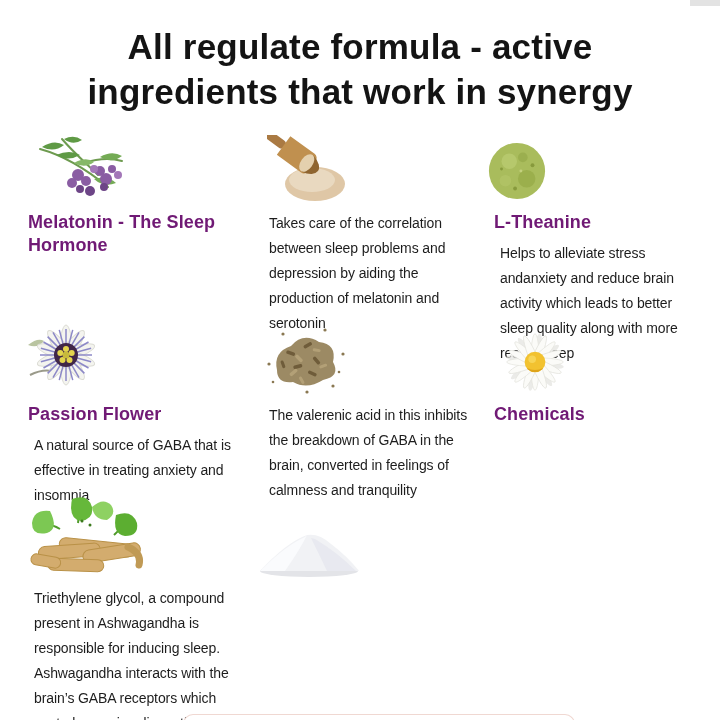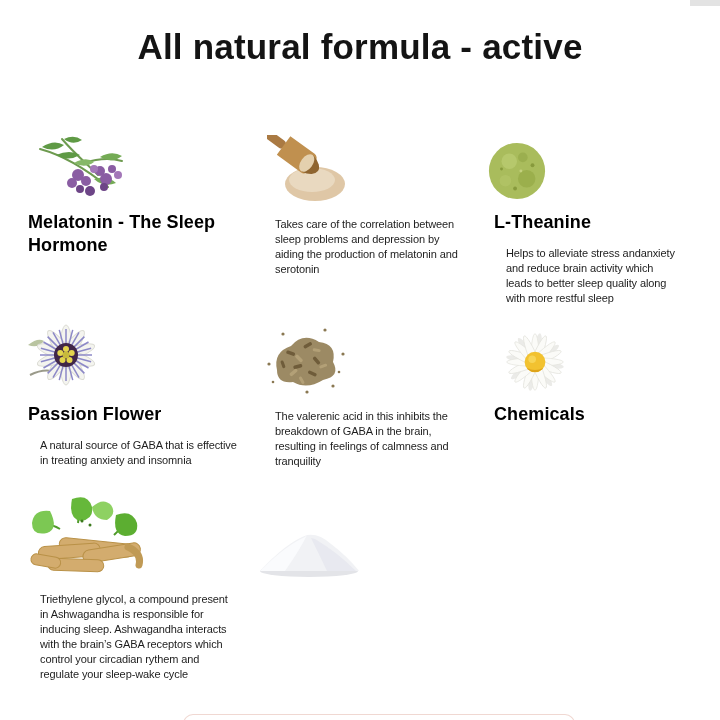--- a/index.html
+++ b/index.html
@@ -6,36 +6,37 @@
   .page{position:relative;width:720px;height:720px;background:#ffffff;overflow:hidden;
         font-family:"Liberation Sans", sans-serif;}
   .artifact-top{position:absolute;top:0;right:0;width:30px;height:6px;background:#dcdcdc;opacity:.8;}
   h1.title{margin:0;padding-top:24px;text-align:center;font-size:35px;line-height:45px;
            font-weight:600;color:#141414;letter-spacing:.2px;}
   .grid{position:absolute;left:28px;top:133px;width:678px;display:grid;
         grid-template-columns:235px 231px 212px;grid-template-rows:192px 175px auto;}
   .cell{padding-right:14px;}
   .imgbox{height:72px;display:flex;align-items:flex-end;margin-bottom:6px;}
   .row3 .imgbox{height:80px;}
-  h3.name{margin:0 0 7px;font-size:18px;line-height:23px;font-weight:700;color:#000000;letter-spacing:.1px;}
-  p.desc{margin:12px;font-size:11px;line-height:15px;color:#1d1d1d;max-width:218px;letter-spacing:-.1px;}
+  h3.name{margin:0 0 7px;font-size:18px;line-height:23px;font-weight:700;color:#701a75;letter-spacing:.1px;}
+  p.desc{margin:6px;font-size:14px;line-height:25px;color:#1d1d1d;max-width:218px;letter-spacing:-.1px;}
   .i-mel{margin-left:6px}.i-b6{margin-left:4px}.i-pas{margin-left:-4px}
   .i-the{margin-left:-8px;margin-bottom:3px}.i-val{margin-left:0}.i-cha{margin-left:8px}
   .i-ash{margin-left:2px}.i-try{margin-left:-6px;margin-bottom:2px}
   .bottom-edge{position:absolute;left:183px;top:714px;width:390px;height:10px;
                border:1px solid #f0d8d2;border-bottom:none;border-radius:10px 10px 0 0;background:#fff;}
 </style>
 </head>
 <body>
 
 <div class="page">
   <div class="artifact-top"></div>
 
   <h1 class="title">
-    <span style="display:block">All natural formula - active</span>
+    <span style="display:block">All regulate formula - active</span>
+    <span style="display:block">ingredients that work in synergy</span>
   </h1>
 
   <div class="grid">
 
     <div class="cell">
       <div class="imgbox">
         <svg class="i-mel" viewBox="0 0 100 72" width="100" height="72">
           <g stroke="#6e9b50" stroke-width="2" fill="none" stroke-linecap="round">
             <path d="M6 16 C28 22 52 36 74 54"></path>
             <path d="M28 6 C40 20 54 32 64 42"></path>
@@ -166,21 +167,21 @@
               <circle cx="80" cy="32" r="1.6"></circle>
               <circle cx="44" cy="70" r="1.6"></circle>
             <circle cx="70" cy="64" r="1.6"></circle>
               <circle cx="20" cy="12" r="1.6"></circle>
               <circle cx="62" cy="8" r="1.6"></circle>
             <circle cx="10" cy="60" r="1.3"></circle>
               <circle cx="76" cy="50" r="1.3"></circle>
           </g>
         </svg>
       </div>
-      <p class="desc">The valerenic acid in this inhibits the breakdown of GABA in the brain, resulting in feelings of calmness and tranquility</p>
+      <p class="desc">The valerenic acid in this inhibits the breakdown of GABA in the brain, converted in feelings of calmness and tranquility</p>
     </div>
 
     <div class="cell">
       <div class="imgbox">
         <svg class="i-cha" viewBox="0 0 70 74" width="66" height="70">
           <g transform="translate(35,37)">
             <g fill="#e3e3df" opacity=".7">
               <ellipse rx="5" ry="31" transform="rotate(10)"></ellipse>
               <ellipse rx="5" ry="31" transform="rotate(55)"></ellipse>
               <ellipse rx="5" ry="31" transform="rotate(100)"></ellipse>

